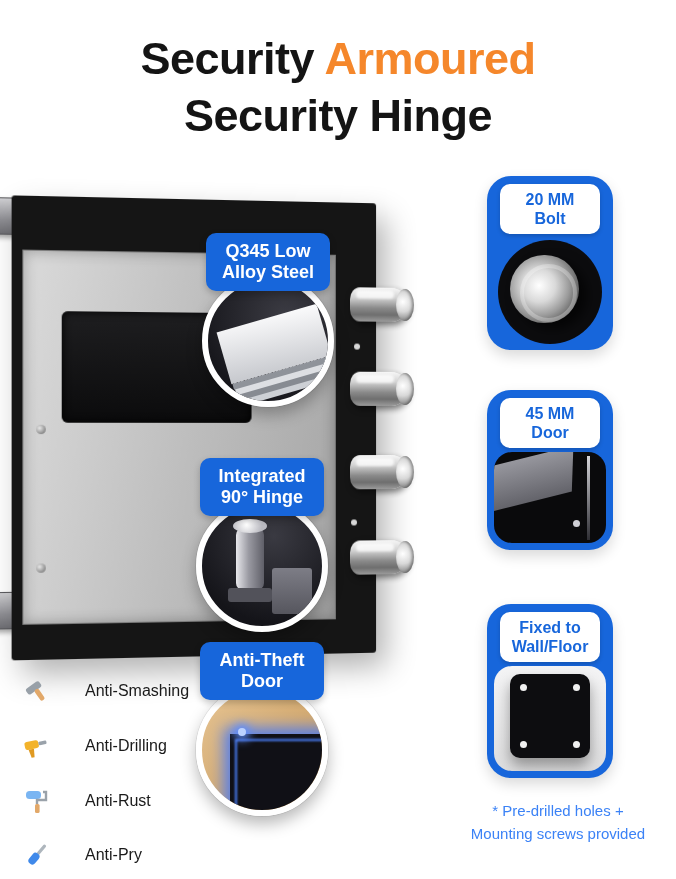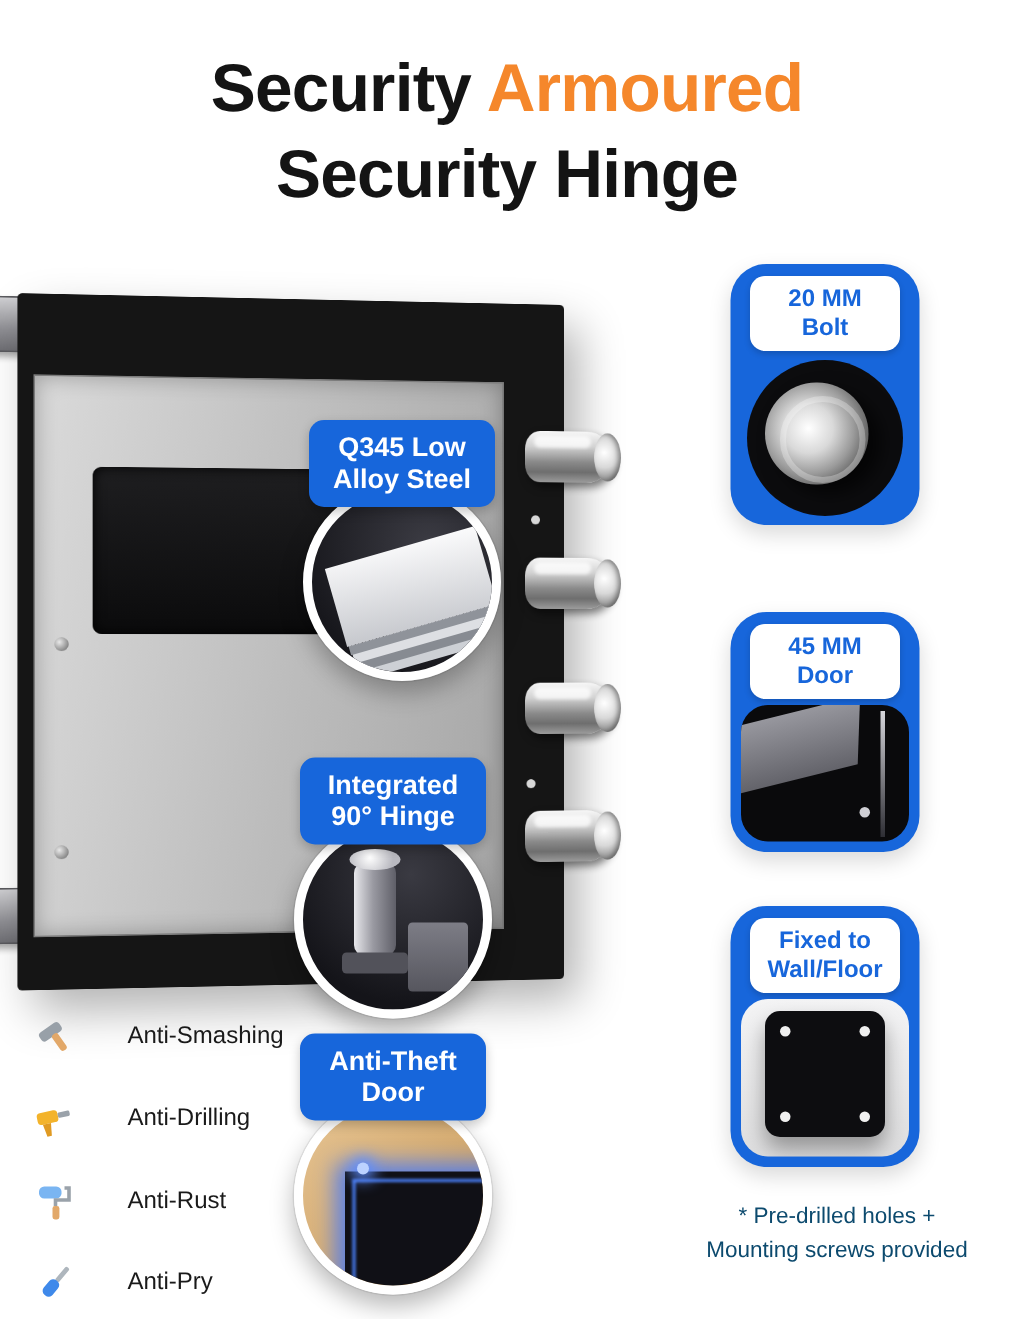--- a/index.html
+++ b/index.html
@@ -38,21 +38,21 @@
     background:linear-gradient(180deg,#f7f7f7 0%,#d2d2d2 30%,#8a8a8a 60%,#6e6e6e 80%,#9b9b9b 100%);
     border-radius:10px 17px 17px 10px / 12px 50% 50% 12px;
     box-shadow:2px 3px 6px rgba(0,0,0,.5);}
   .bolt::before{content:'';position:absolute;left:6px;top:3px;width:38px;height:8px;border-radius:6px;
     background:rgba(255,255,255,.75);filter:blur(1px);}
   .bolt::after{content:'';position:absolute;right:-6px;top:1px;width:18px;height:32px;border-radius:50%;
     background:radial-gradient(circle at 38% 40%,#ffffff 0%,#d8d8d8 45%,#9e9e9e 75%,#7c7c7c 100%);
     box-shadow:inset -2px 0 3px rgba(0,0,0,.35);}
 
   
-  .callout{position:absolute;width:132px;text-align:center;margin-top:47px;}
+  .callout{position:absolute;width:132px;text-align:center;}
   .badge{position:relative;z-index:2;margin:0 auto;width:120px;background:var(--blue);color:#fff;
     font-weight:bold;font-size:18px;line-height:21px;padding:8px 2px;border-radius:10px;
     box-shadow:0 3px 7px rgba(0,0,0,.22);}
   .circle{position:relative;z-index:1;width:120px;height:120px;margin:-16px auto 0;border-radius:50%;
     border:6px solid #fff;overflow:hidden;
     box-shadow:0 0 0 1px rgba(0,0,0,.08),0 8px 16px rgba(0,0,0,.28);}
   .art-steel{background:radial-gradient(circle at 65% 30%,#3c3c44,#17171c 75%);}
   .sheet{position:absolute;left:14px;top:36px;width:104px;height:54px;transform:rotate(-16deg);
     background:linear-gradient(185deg,#fbfbfc,#c6c8cd);
     box-shadow:0 7px 0 -1px #8f939a,0 14px 0 -2px #dddfe3,0 21px 0 -3px #878b92,0 28px 0 -4px #cdd0d5;}
@@ -92,21 +92,21 @@
   .door45-seam{position:absolute;right:16px;top:4px;width:3px;height:92%;
     background:linear-gradient(180deg,#d6d6db,#2e2e34);}
   .door45-knob{position:absolute;right:26px;bottom:16px;width:7px;height:7px;border-radius:50%;background:#cfcfd5;}
   .photo-plate{background:linear-gradient(180deg,#f4f4f5,#dededf);}
   .plate{position:absolute;left:16px;top:8px;width:80px;height:84px;background:#0d0d10;border-radius:10px;
     box-shadow:0 8px 14px rgba(0,0,0,.35);}
   .hole{position:absolute;width:7px;height:7px;border-radius:50%;background:#f0f0f0;}
 
   
   .footnote{position:absolute;left:448px;top:799px;width:220px;text-align:center;
-    font-size:15px;line-height:23px;color:#0c4a6e;}
+    font-size:15px;line-height:23px;color:#3b82f6;}
 
   
   .feature-row{position:absolute;left:22px;height:34px;display:flex;align-items:center;gap:33px;}
   .feature-icon{width:30px;height:30px;display:inline-flex;align-items:center;justify-content:center;}
   .feature-label{font-size:16px;color:#1a1a1a;}
 </style>
 </head>
 <body>
 
 <div class="page">
@@ -173,21 +173,21 @@
   <div class="card" style="top:176px;height:174px;">
     <div class="card-label">
       <div>20 MM</div>
       <div>Bolt</div>
     </div>
     <div class="card-photo-circle">
       <div class="bolt-face"></div>
     </div>
   </div>
 
-  <div class="card" style="top:408px;height:160px;">
+  <div class="card" style="top:390px;height:160px;">
     <div class="card-label">
       <div>45 MM</div>
       <div>Door</div>
     </div>
     <div class="card-photo-rect photo-door45">
       <div class="door45-top"></div>
       <div class="door45-seam"></div>
       <span class="door45-knob"></span>
     </div>
   </div>

